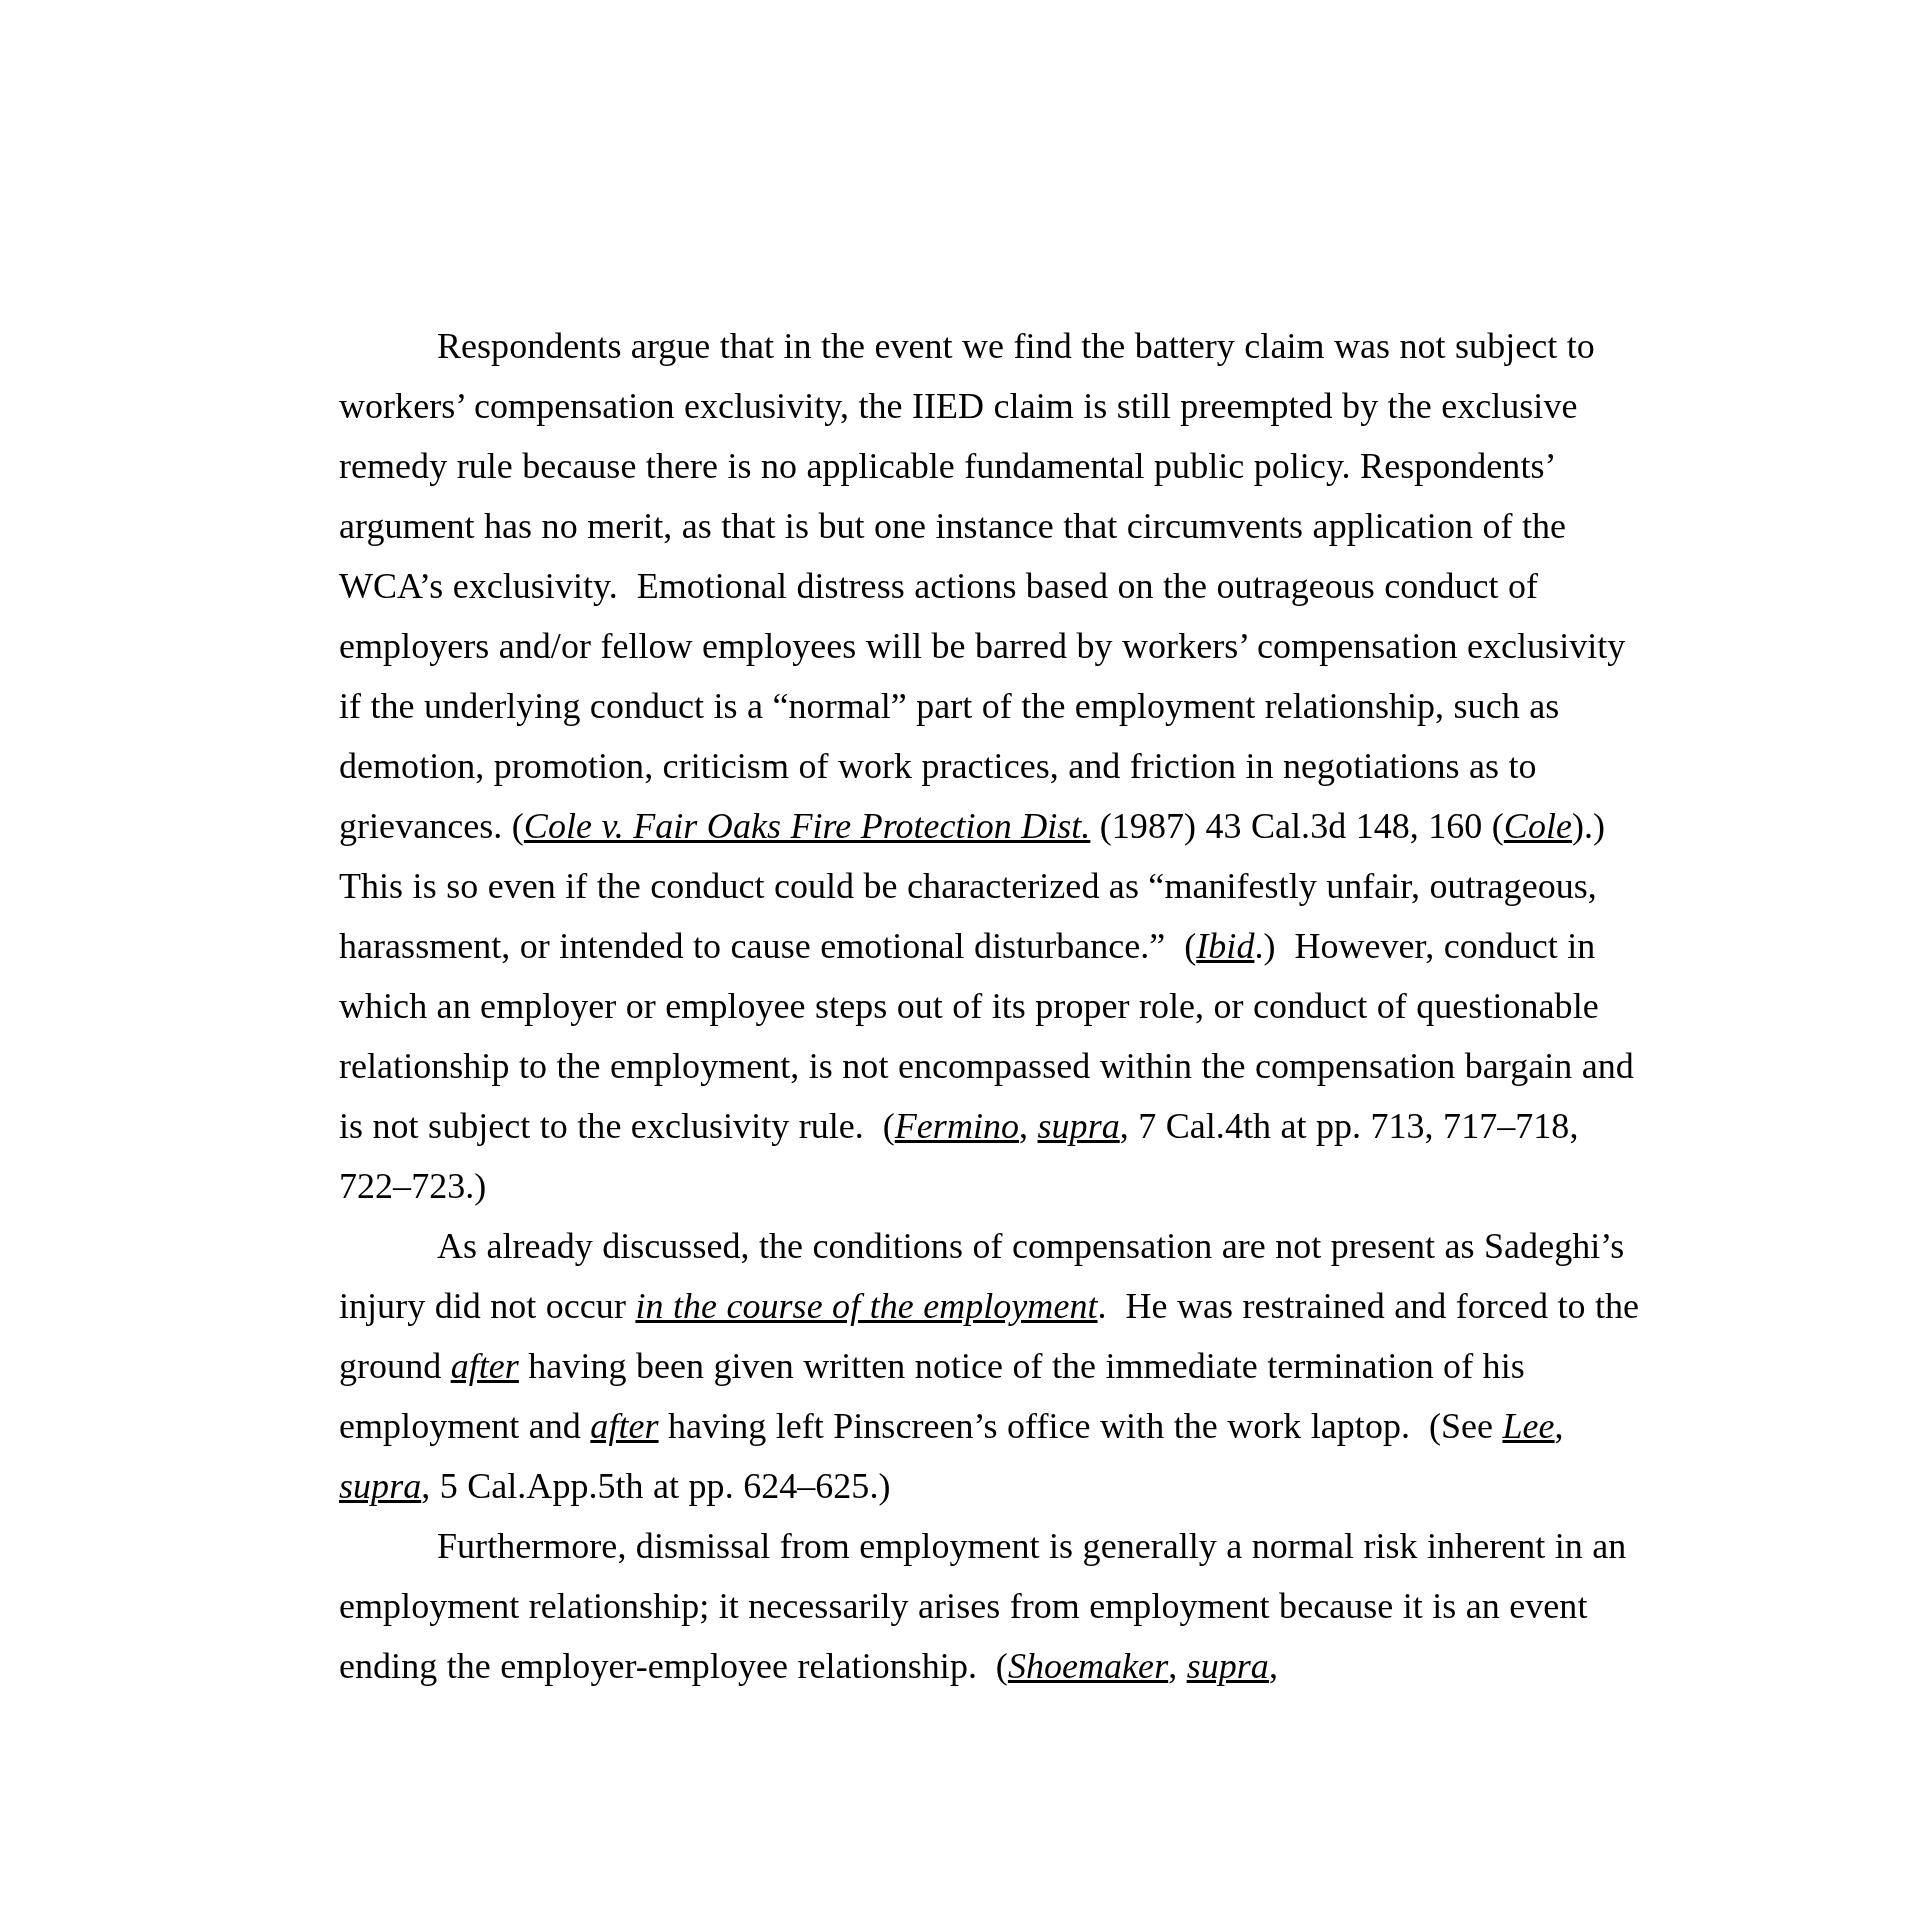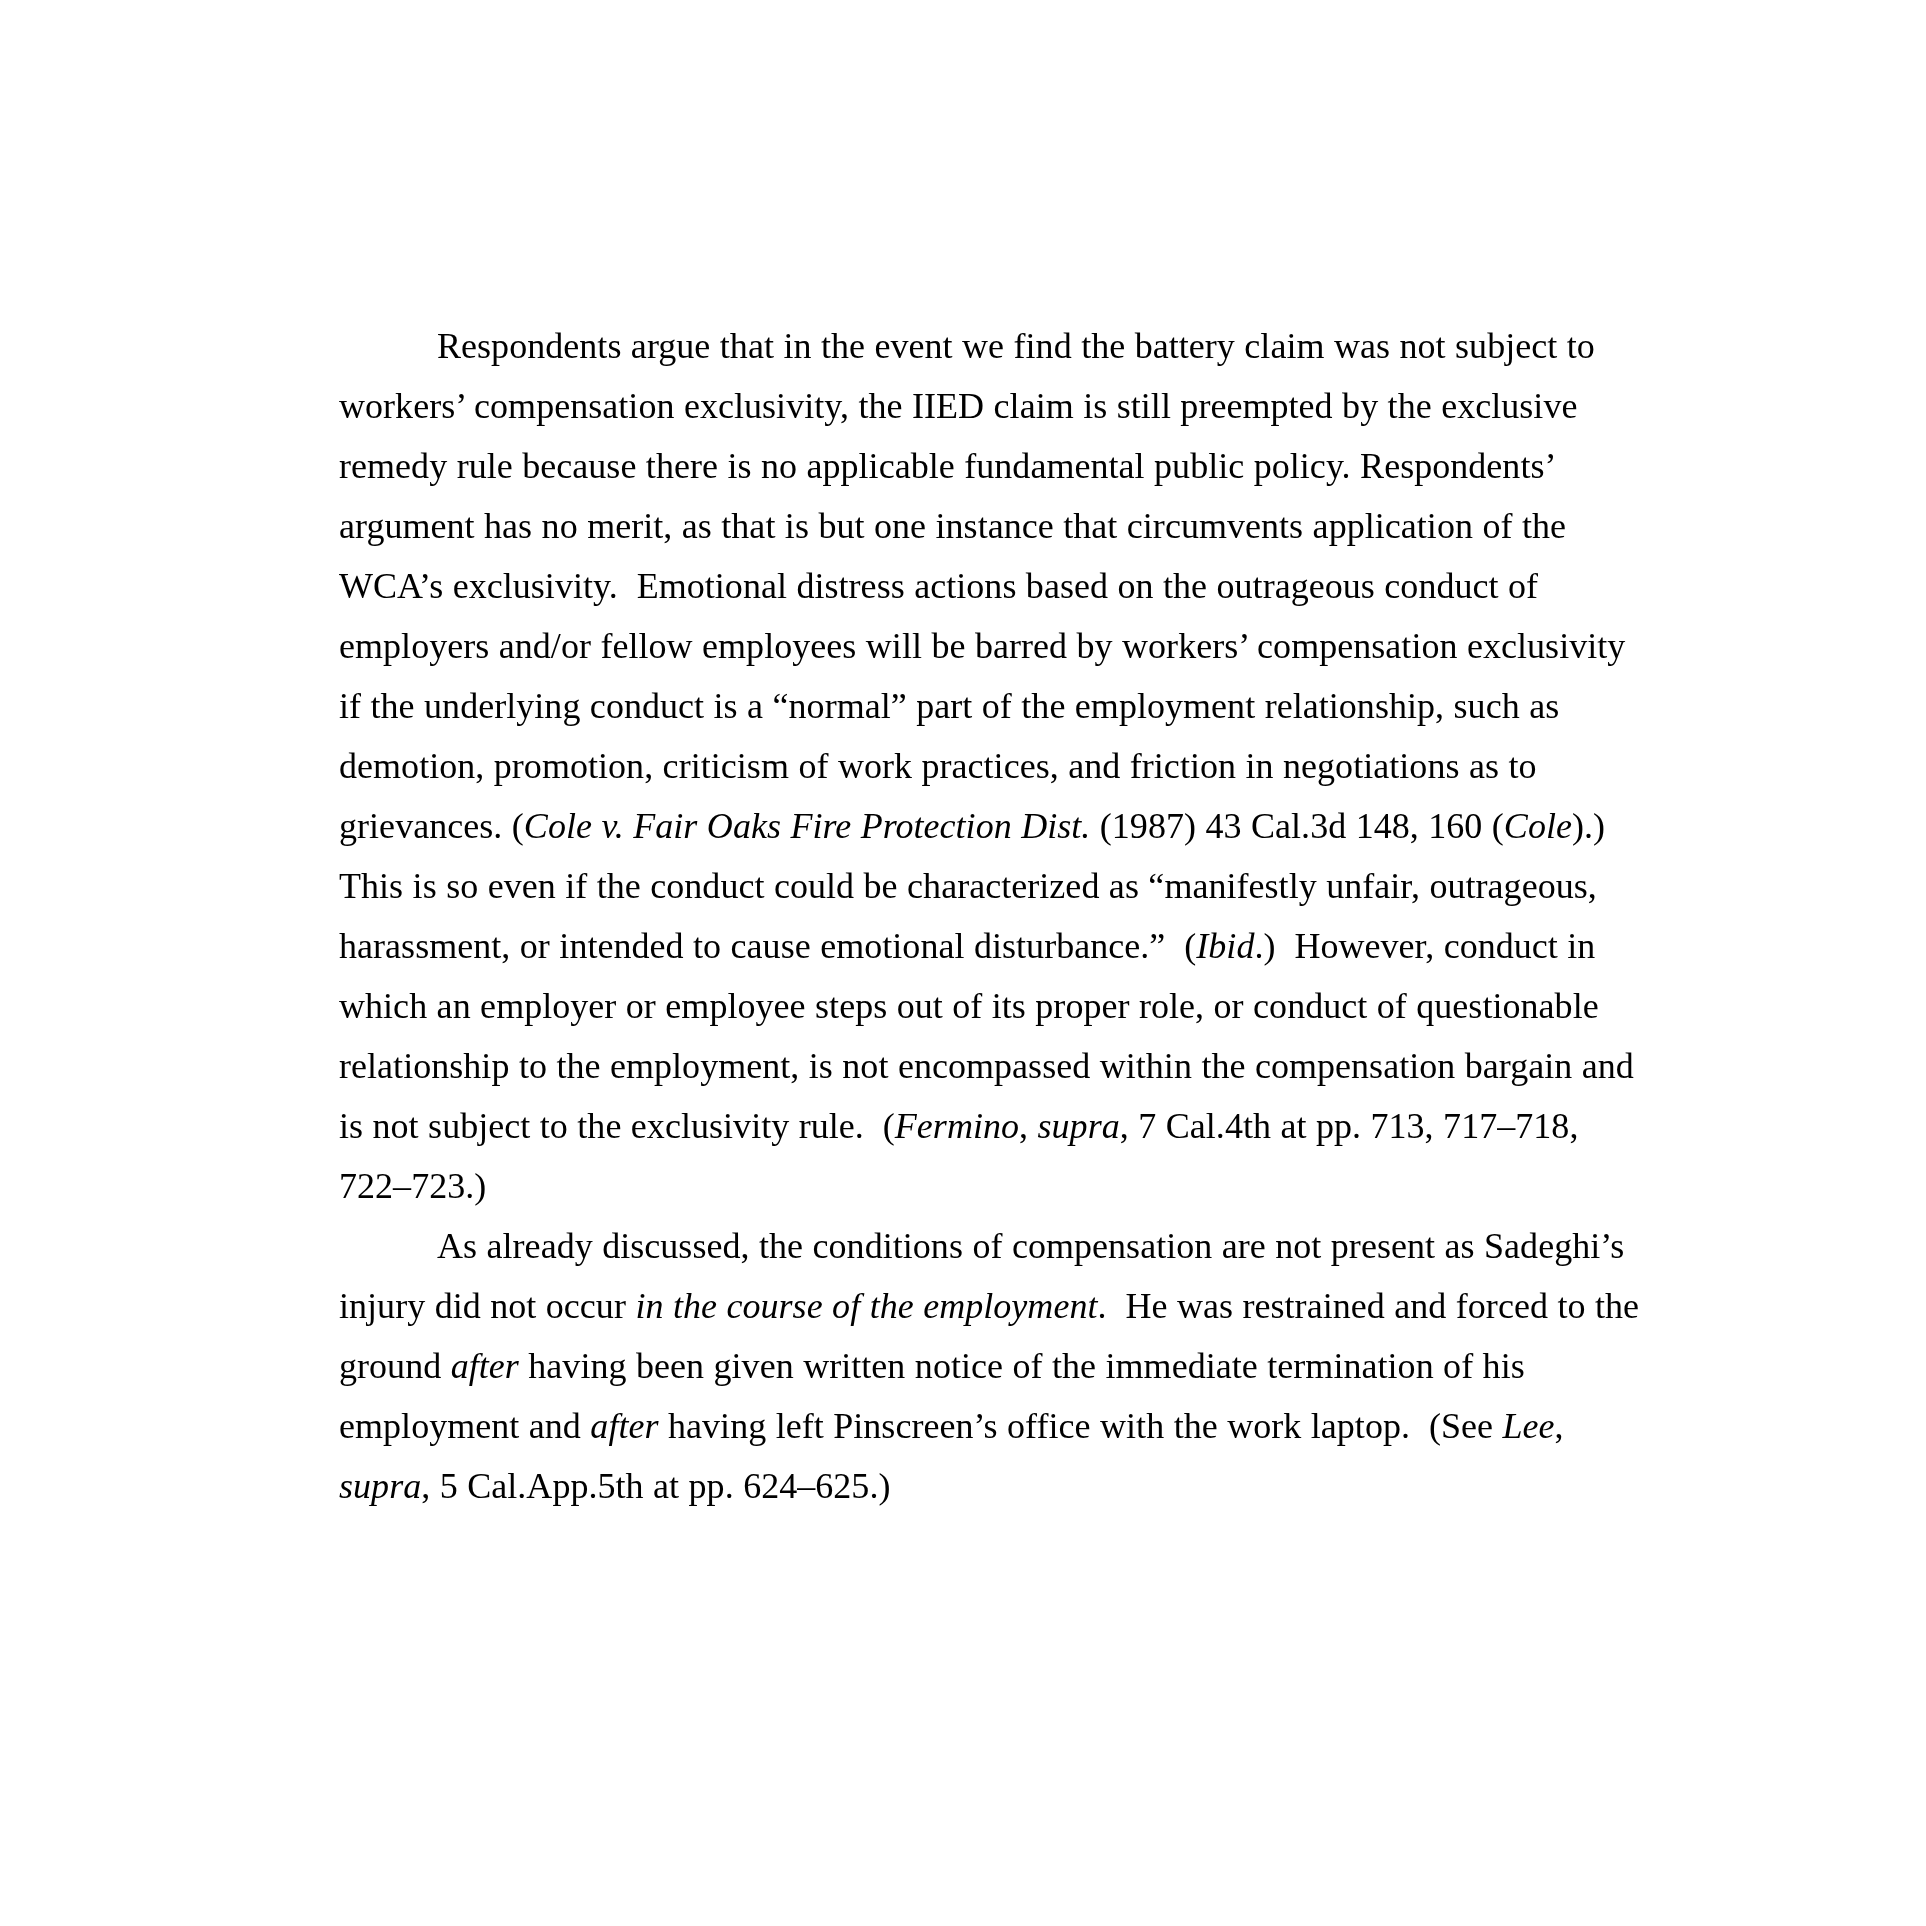--- a/index.html
+++ b/index.html
@@ -31,30 +31,32 @@
     margin: 0;
     letter-spacing: 0.04px;
     word-spacing: 0.4px;
     hyphens: none;
   }
   .para + .para {
     margin-top: 0;
   }
   .para i, .para em {
     font-style: italic;
+    text-decoration: underline;
   }
 </style>
 </head>
 <body>
 
 <div class="page">
 
   <div class="text-column">
 
     <p class="para">Respondents argue that in the event we find the battery claim was not subject to workers’ compensation exclusivity, the IIED claim is still preempted by the exclusive remedy rule because there is no applicable fundamental public policy. Respondents’ argument has no merit, as that is but one instance that circumvents application of the WCA’s exclusivity.&nbsp; Emotional distress actions based on the outrageous conduct of employers and/or fellow employees will be barred by workers’ compensation exclusivity if the underlying conduct is a “normal” part of the employment relationship, such as demotion, promotion, criticism of work practices, and friction in negotiations as to grievances. (<i>Cole v. Fair Oaks Fire Protection Dist.</i> (1987) 43&nbsp;Cal.3d 148, 160 (<i>Cole</i>).)&nbsp; This is so even if the conduct could be characterized as “manifestly unfair, outrageous, harassment, or intended to cause emotional disturbance.”&nbsp; (<i>Ibid</i>.)&nbsp; However, conduct in which an employer or employee steps out of its proper role, or conduct of questionable relationship to the employment, is not encompassed within the compensation bargain and is not subject to the exclusivity rule.&nbsp; (<i>Fermino</i>, <i>supra</i>, 7&nbsp;Cal.4th at pp.&nbsp;713, 717–718, 722–723.)</p>
 
     <p class="para">As already discussed, the conditions of compensation are not present as Sadeghi’s injury did not occur <i>in the course of the employment</i>.&nbsp; He was restrained and forced to the ground <i>after</i> having been given written notice of the immediate termination of his employment and <i>after</i> having left Pinscreen’s office with the work laptop.&nbsp; (See <i>Lee</i>, <i>supra</i>, 5&nbsp;Cal.App.5th at pp.&nbsp;624–625.)</p>
 
+    <p class="para">Furthermore, dismissal from employment is generally a normal risk inherent in an employment relationship; it necessarily arises from employment because it is an event ending the employer-employee relationship.&nbsp; (<i>Shoemaker</i>, <i>supra</i>,</p>
 
   </div>
 
 </div>
 
 
 </body></html>

